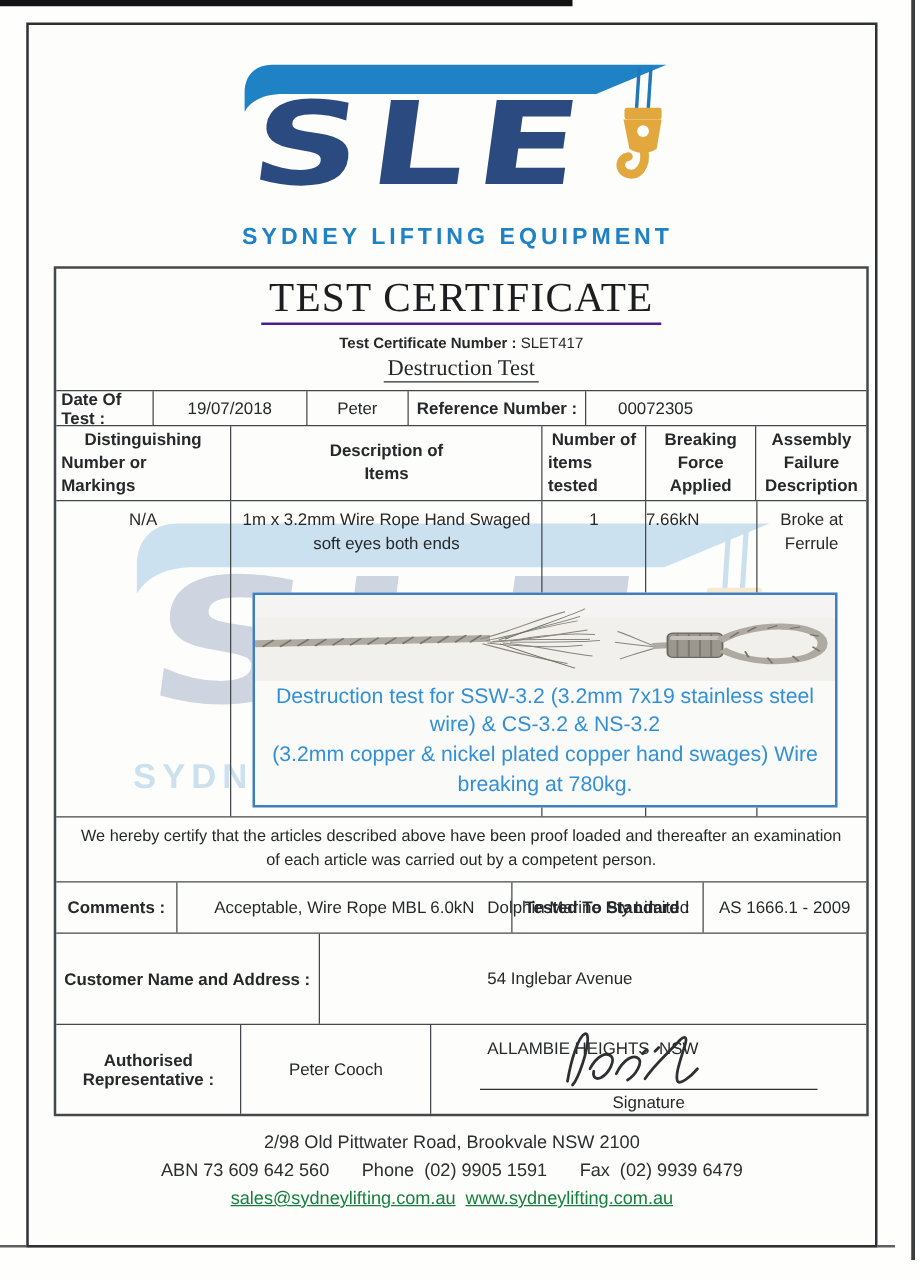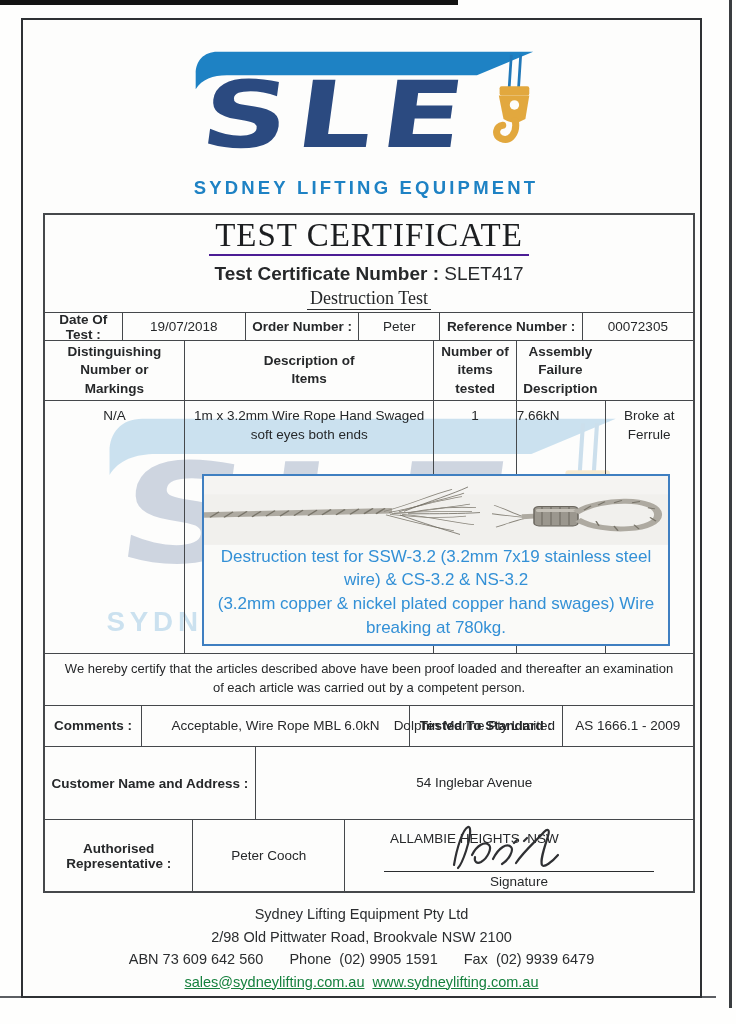--- a/index.html
+++ b/index.html
@@ -19,27 +19,27 @@
   
   .logo-block { width:360px; text-align:center; }
   .logo-header { position:absolute; left:186px; top:44px; }
   .brand-name { margin-top:4px; font-weight:bold; font-size:18.5px; letter-spacing:3.2px; color:#1e82c4; white-space:nowrap; }
   .watermark { position:absolute; left:50px; top:6px; opacity:0.22; transform:scale(1.5); transform-origin:top left; pointer-events:none; }
 
   
   .cert-box { position:absolute; left:43px; top:213px; width:652px; height:680px; border:2px solid #45484b; background:transparent; display:flex; flex-direction:column; }
   .row { display:flex; border-bottom:1px solid #45484b; }
   .row:last-child { border-bottom:none; }
-  .cell { border-right:1px solid #45484b; display:flex; flex-direction:column; align-items:center; justify-content:center; text-align:center; padding:2px 4px; }
+  .cell { border-right:1px solid #45484b; display:flex; flex-direction:column; align-items:center; justify-content:center; padding:2px 4px; }
   .cell:last-child { border-right:none; }
   .bold { font-weight:bold; }
 
   .title-section { height:102px; border-bottom:1px solid #45484b; display:flex; flex-direction:column; align-items:center; justify-content:center; }
   .cert-title { font-family:"Liberation Serif", serif; font-size:33px; letter-spacing:1px; color:#1c1e20; border-bottom:2px solid #4c1d95; padding:0 6px 1px; line-height:1.1; }
-  .cert-number { margin-top:7px; font-size:19px; font-weight:bold; }
+  .cert-number { margin-top:7px; font-size:12px; font-weight:bold; }
   .cert-number .val { font-weight:normal; }
   .cert-subtitle { margin-top:3px; font-family:"Liberation Serif", serif; font-size:18px; border-bottom:1.5px solid #2a2c2e; padding:0 3px 0; }
 
   .date-row { height:28px; font-size:13.5px; }
   .header-row { height:60px; font-size:13.5px; font-weight:bold; line-height:1.35; }
   .tall-row { height:263px; position:relative; font-size:13.5px; border-bottom:1px solid #45484b; }
   .tall-row .col { position:absolute; top:0; bottom:0; border-right:1px solid #45484b; }
   .desc-text { padding-top:5px; text-align:center; line-height:1.45; }
   .cell-top { justify-content:flex-start; padding-top:5px; line-height:1.45; }
 
@@ -101,38 +101,42 @@
       <div class="cert-number">
         <span>Test Certificate Number :</span>
         <span class="val">SLET417</span>
       </div>
       <div class="cert-subtitle">Destruction Test</div>
     </div>
 
     <div class="row date-row">
       <div class="cell bold" style="width:12%">Date Of Test :</div>
       <div class="cell" style="width:19%">19/07/2018</div>
-      <div class="cell bold" style="width:17.5%">Order Number :</div>
       <div class="cell" style="width:12.5%">Peter</div>
       <div class="cell bold" style="width:22%">Reference Number :</div>
       <div class="cell" style="width:17%">00072305</div>
     </div>
 
     <div class="row header-row">
       <div class="cell" style="width:21.6%">
         <div>Distinguishing</div>
         <div>Number or Markings</div>
       </div>
       <div class="cell" style="width:38.5%">
         <div>Description of</div>
         <div>Items</div>
       </div>
       <div class="cell" style="width:12.7%">
         <div>Number of</div>
         <div>items tested</div>
+      </div>
+      <div class="cell" style="width:13.7%">
+        <div>Breaking</div>
+        <div>Force</div>
+        <div>Applied</div>
       </div>
       <div class="cell" style="width:13.5%">
         <div>Assembly</div>
         <div>Failure</div>
         <div>Description</div>
       </div>
     </div>
 
     <div class="tall-row" style="border-bottom:1px solid #45484b;">
 
@@ -259,21 +263,20 @@
               </g>
             </svg>
           </div>
           <div class="sig-label">Signature</div>
         </div>
       </div>
     </div>
   </div>
 
   <div class="page-footer">
-    <div>Sydney Lifting Equipment Pty Ltd</div>
     <div>2/98 Old Pittwater Road, Brookvale NSW 2100</div>
     <div>
       <span>ABN 73 609 642 560</span><span class="gap-lg"></span><span>Phone</span><span class="gap-sm"></span><span>(02) 9905 1591</span><span class="gap-lg"></span><span>Fax</span><span class="gap-sm"></span><span>(02) 9939 6479</span>
     </div>
     <div class="footer-links">
       <span class="link">sales@sydneylifting.com.au</span><span class="gap-sm"></span><span class="link">www.sydneylifting.com.au</span>
     </div>
   </div>
 
 </div>

